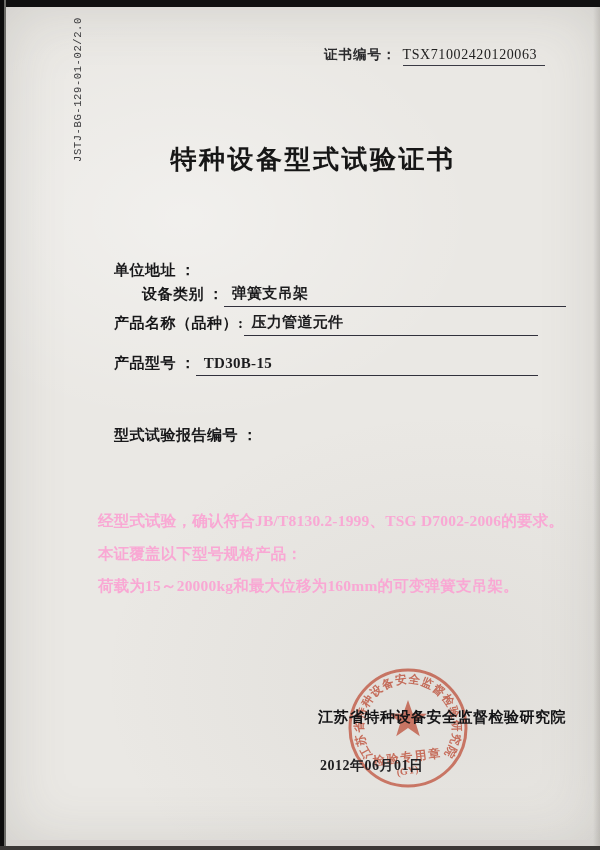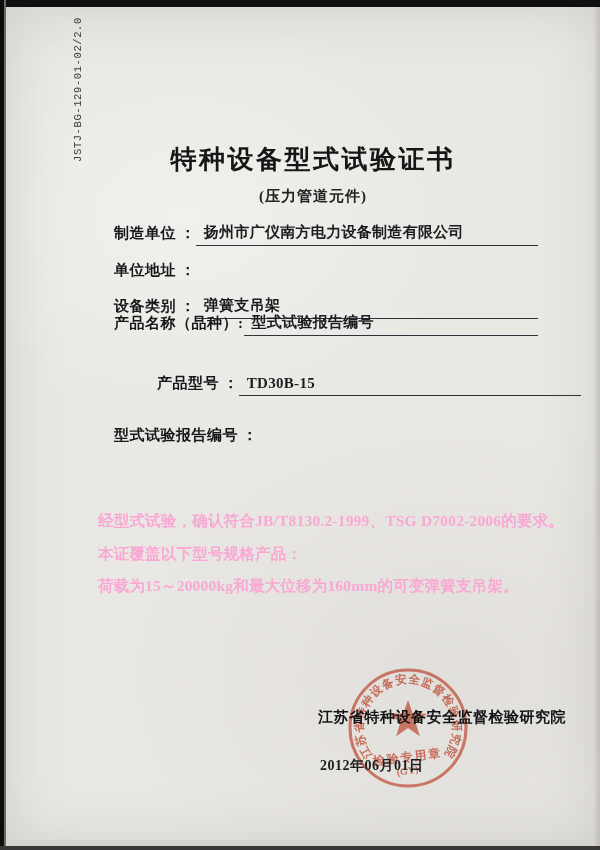--- a/index.html
+++ b/index.html
@@ -41,58 +41,57 @@
   .title-wrap{position:absolute;left:26px;right:0;top:128px;text-align:center;margin-top:14px;}
   .title{font-size:26px;font-weight:700;letter-spacing:2.5px;color:#161616;}
   .subtitle{margin-top:10px;font-size:15px;font-weight:600;letter-spacing:1px;color:#222;}
 
   .frow{position:absolute;left:114px;width:424px;display:flex;align-items:flex-end;height:24px;}
   .frow .flabel{flex:none;font-size:15px;font-weight:700;color:#18181a;white-space:nowrap;padding-bottom:3px;letter-spacing:.5px;}
   .frow .fvalue{
     flex:1;border-bottom:1.6px solid #31313c;padding:0 2px 3px 8px;
     font-size:15px;font-weight:600;color:#1c1c1e;white-space:nowrap;letter-spacing:.3px;
   }
-  .r1{top:222px;} .r2{top:259px;} .r3{top:295px;} .r4{top:312px;} .r5{top:372px;margin-left:43px;} .r6{top:384px;margin-top:40px;}
+  .r1{top:222px;} .r2{top:259px;} .r3{top:283px;margin-left:28px;} .r4{top:312px;} .r5{top:352px;} .r6{top:384px;margin-top:40px;}
 
   .bodyline{position:absolute;left:98px;width:460px;font-size:15.5px;font-weight:600;color:#f9a8d4;letter-spacing:.2px;white-space:nowrap;}
   .bl1{top:511px;} .bl2{top:544px;} .bl3{top:576px;}
 
   .issuer{position:absolute;left:318px;top:708px;font-size:15px;font-weight:700;color:#141416;letter-spacing:.5px;z-index:3;white-space:nowrap;}
   .docdate{position:absolute;left:320px;top:757px;font-size:14px;font-weight:600;color:#202022;letter-spacing:.5px;z-index:3;}
 
   .stamp{position:absolute;left:346px;top:666px;width:124px;height:124px;z-index:2;mix-blend-mode:multiply;opacity:.85;}
 </style>
 </head>
 <body>
 
 <div class="scan">
   <div class="paper"></div>
 
   <div class="vcode">JSTJ-BG-129-01-02/2.0</div>
 
+  <div class="certno">
+    <span class="lbl">证书编号：</span>
+    <span class="val">TSX71002420120063</span>
+  </div>
 
   <div class="title-wrap">
     <div class="title">特种设备型式试验证书</div>
-    <div class="subtitle">(压力管道元件)</div>
   </div>
 
-  <div class="frow r1">
-    <span class="flabel">制造单位 ：</span>
-    <span class="fvalue">扬州市广仪南方电力设备制造有限公司</span>
-  </div>
   <div class="frow r2">
     <span class="flabel">单位地址 ：</span>
   </div>
   <div class="frow r3">
     <span class="flabel">设备类别 ：</span>
     <span class="fvalue">弹簧支吊架</span>
   </div>
   <div class="frow r4">
     <span class="flabel">产品名称（品种）:</span>
-    <span class="fvalue">型式试验报告编号</span>
+    <span class="fvalue">压力管道元件</span>
   </div>
   <div class="frow r5">
     <span class="flabel">产品型号 ：</span>
     <span class="fvalue">TD30B-15</span>
   </div>
   <div class="frow r6">
     <span class="flabel">型式试验报告编号 ：</span>
   </div>
 
   <div class="bodyline bl1">经型式试验，确认符合JB/T8130.2-1999、TSG D7002-2006的要求。</div>

